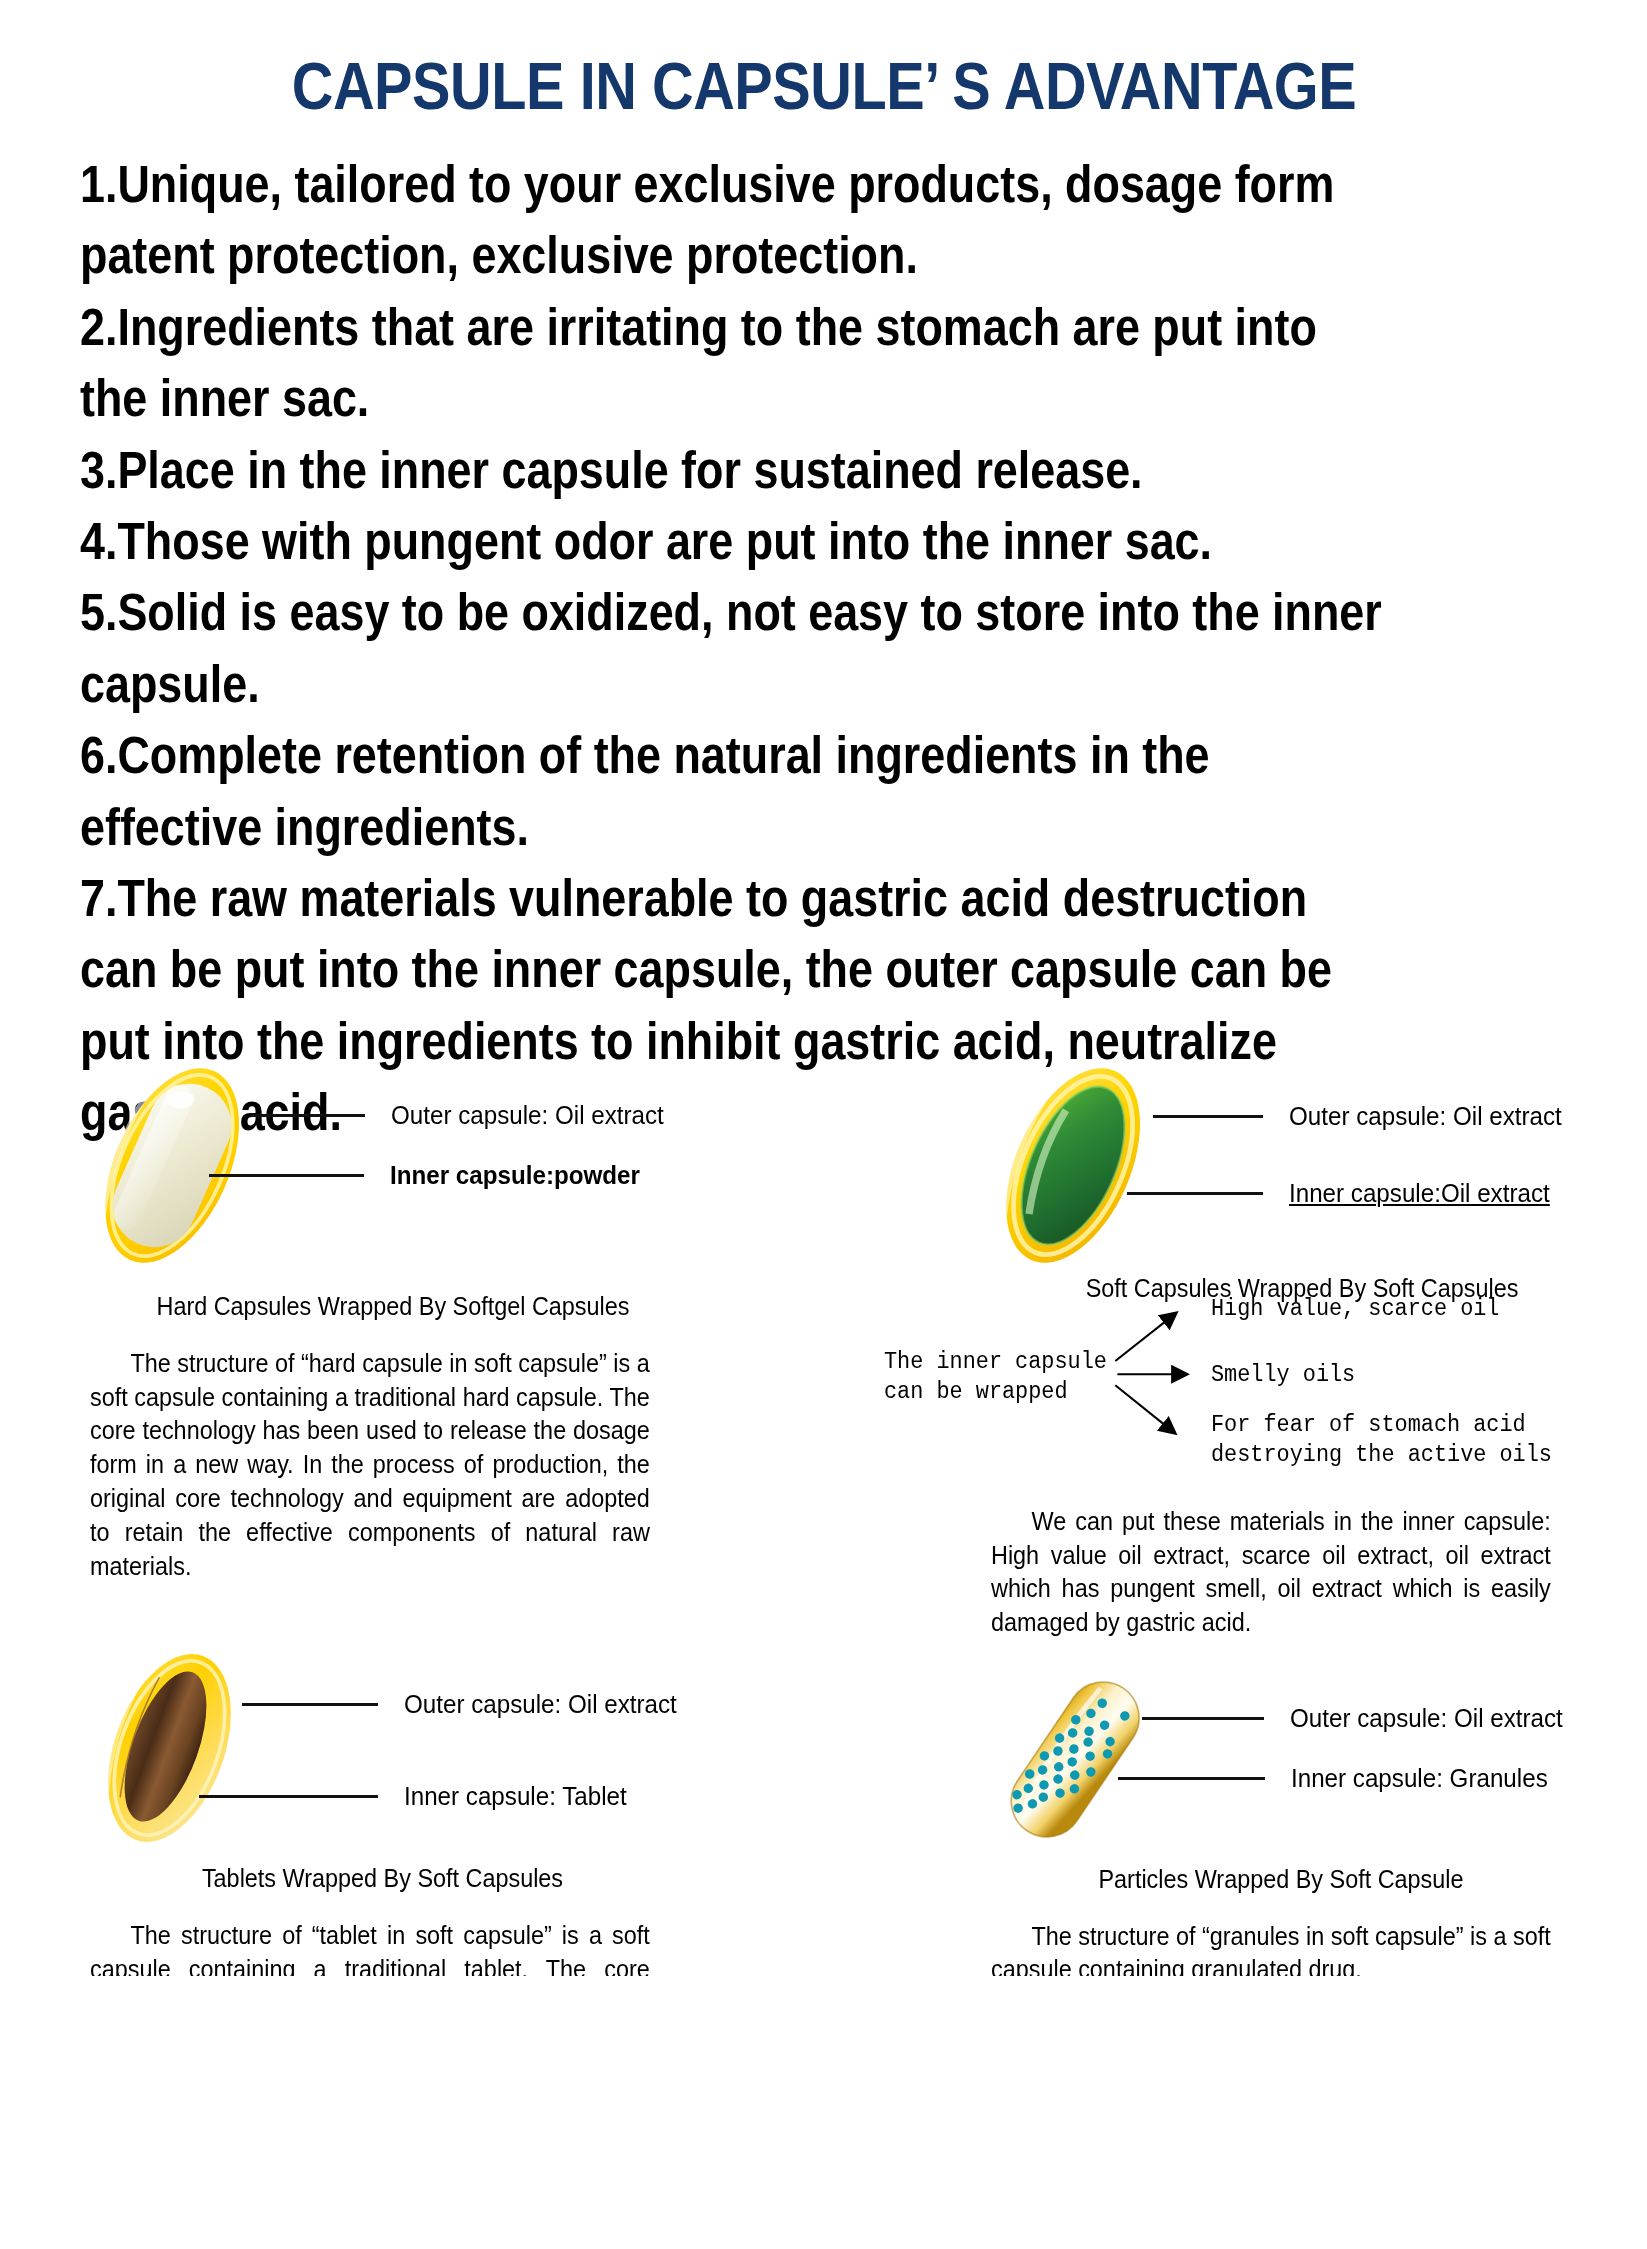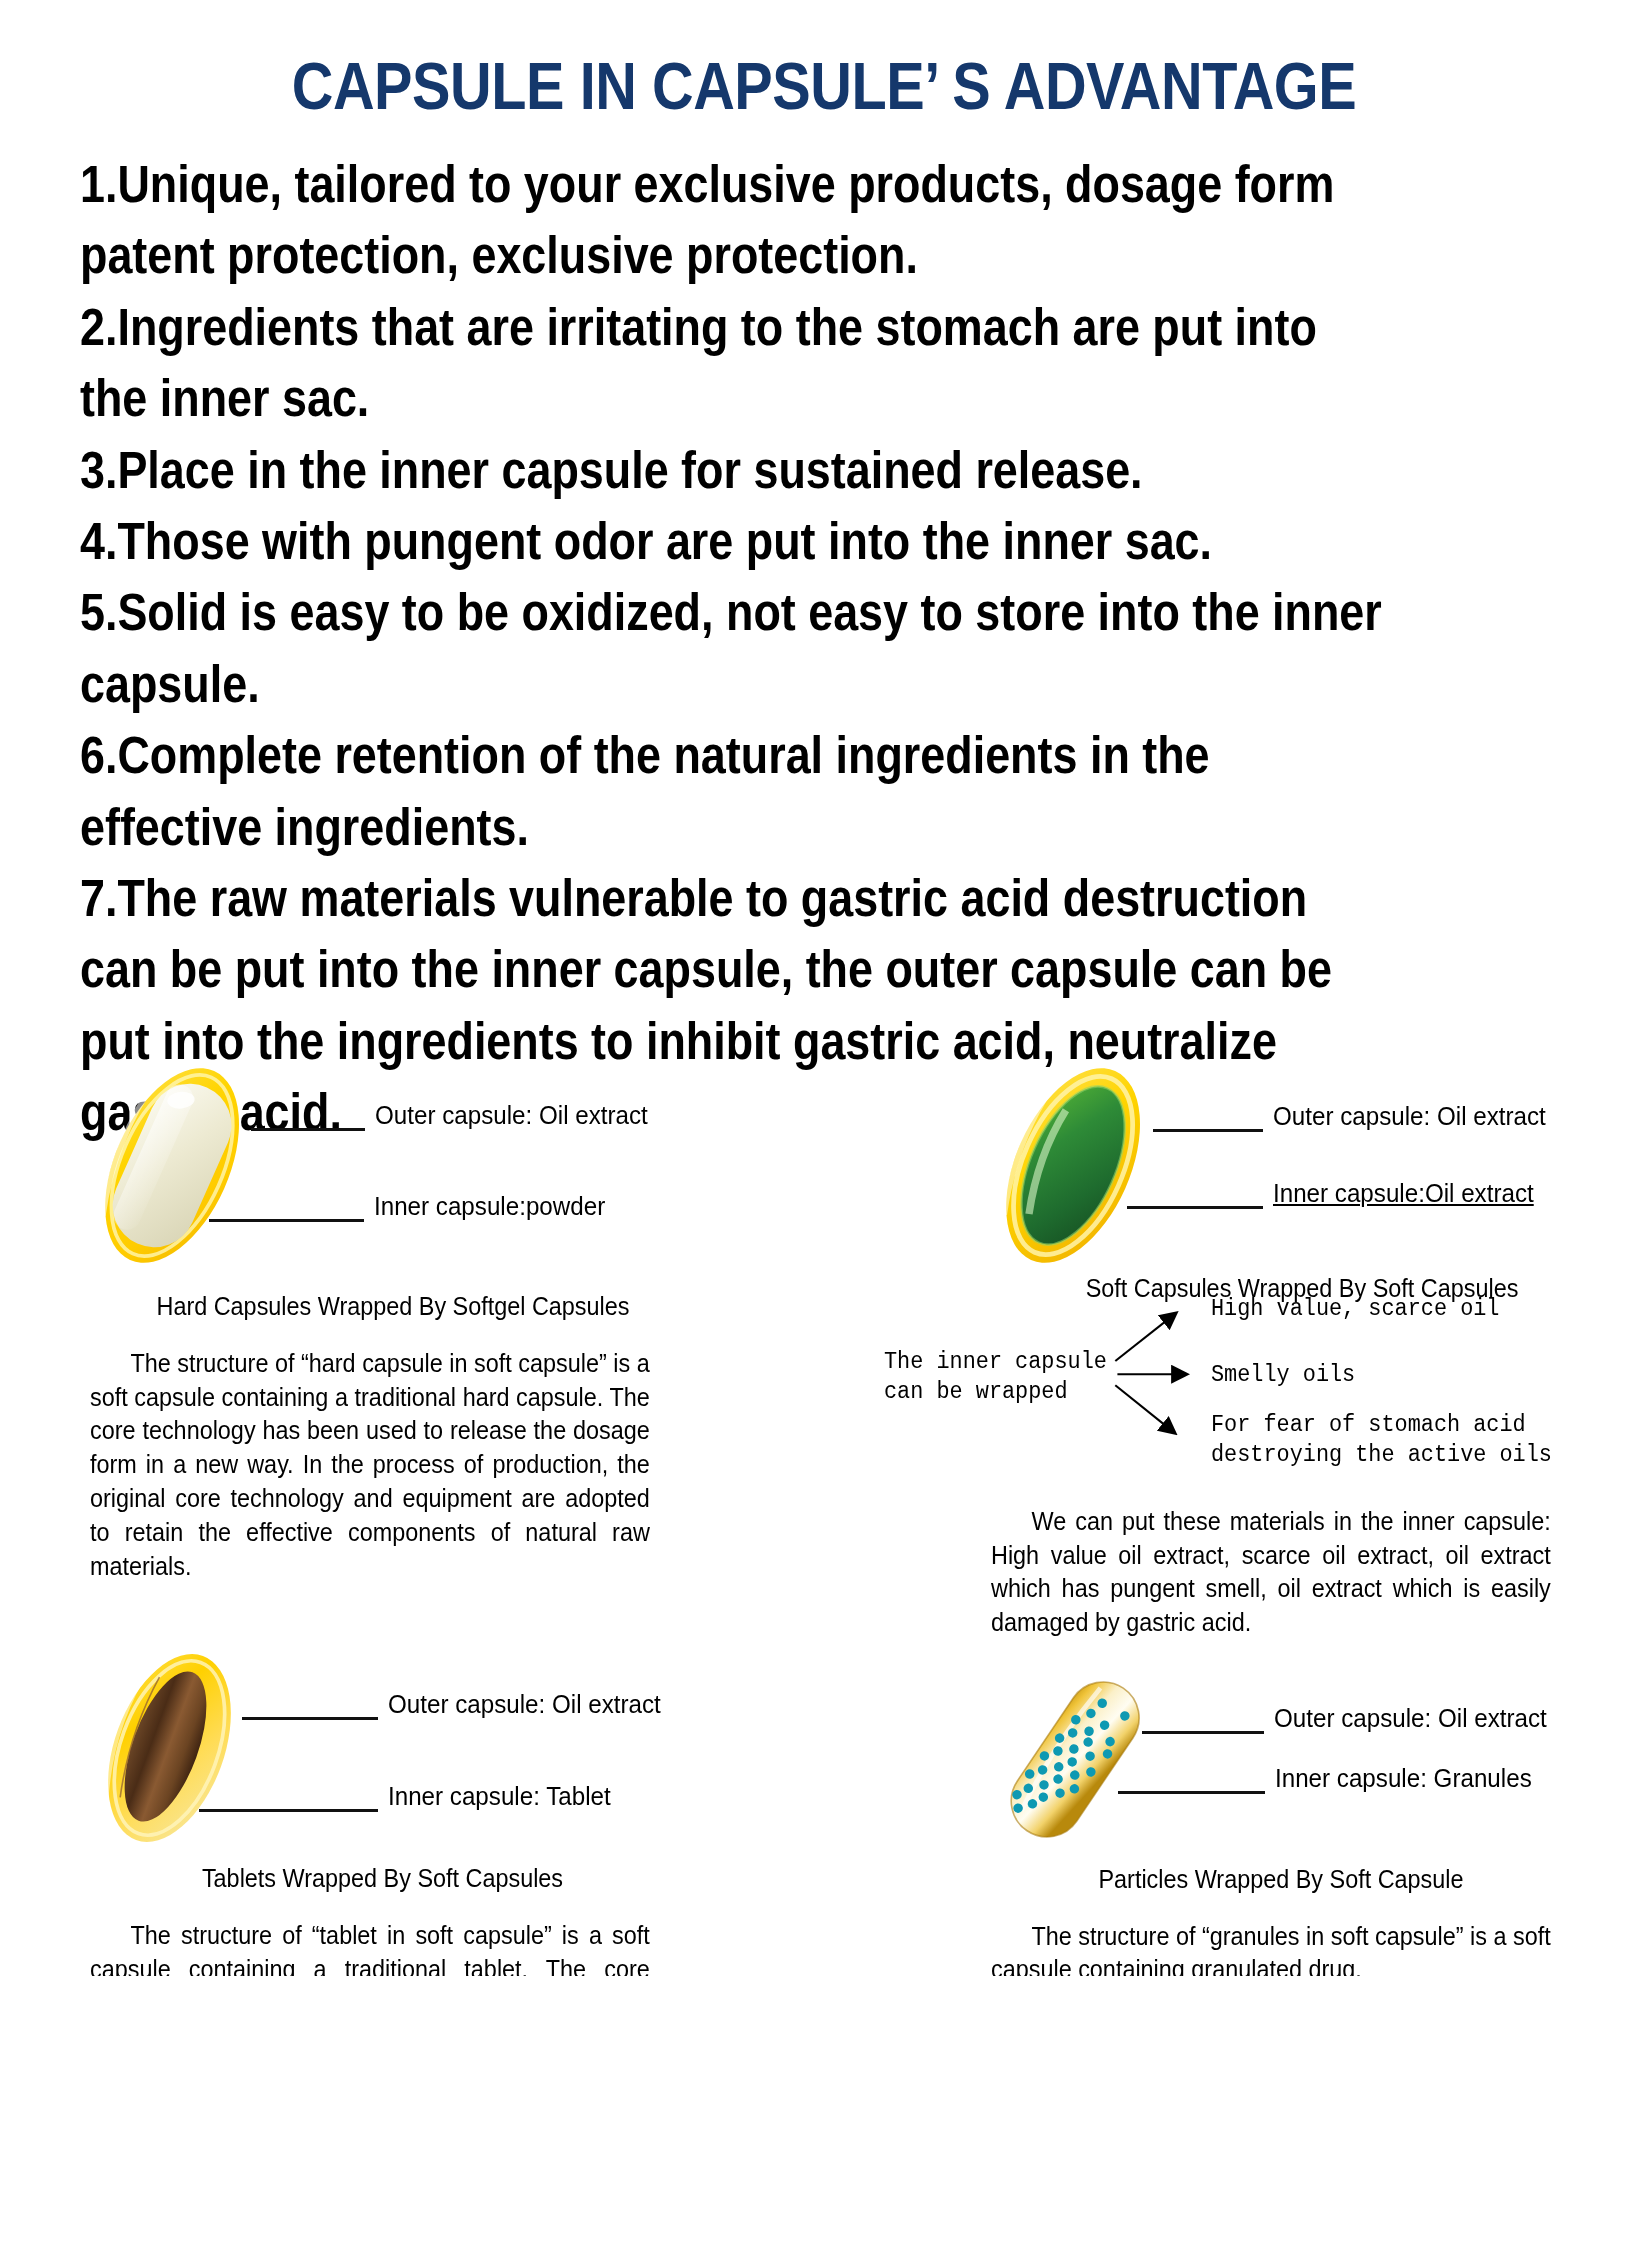--- a/index.html
+++ b/index.html
@@ -58,22 +58,23 @@
   #q-tr { left: 991px; top: 1065px; }
   #q-bl { left: 90px;  top: 1655px; }
   #q-br { left: 991px; top: 1668px; }
 
   .cap-wrap { position: relative; }
 
   
   .leader {
     position: absolute;
     display: flex;
-    align-items: flex-end;
+    align-items: center;
     white-space: nowrap;
+    gap: 16px;
   }
   .leader .rule {
     height: 2.6px;
     background: #111;
     flex: 0 0 auto;
   }
   .leader .ltxt {
     margin-left: 9.5px;
     font-size: 26px;
     color: #000;
@@ -168,21 +169,21 @@
           <ellipse cx="130" cy="80" rx="26" ry="16" fill="#ffffff" opacity="0.8" transform="rotate(-30 130 80)"></ellipse>
           <path d="M72 60 Q44 200 84 340" stroke="#ffffff" stroke-width="10" fill="none" opacity="0.55"></path>
         </g>
       </svg>
 
       <div class="leader" style="left:161px; top:35px;">
         <span class="rule" style="width:114px"></span>
         <span class="ltxt">Outer capsule: Oil extract</span>
       </div>
 
-      <div class="leader" style="left:119px; top:126px;">
+      <div class="leader" style="left:119px; top:95px;font-weight:bold;">
         <span class="rule" style="width:155px"></span>
         <span class="ltxt">Inner capsule:powder</span>
       </div>
     </div>
 
     <div class="caption" style="margin-top:14.8px; width:606px;">Hard Capsules Wrapped By Softgel Capsules</div>
 
     <div class="body-text" style="margin-top:25px;">The structure of “hard capsule in soft capsule” is a soft capsule containing a traditional hard capsule. The core technology has been used to release the dosage form in a new way. In the process of production, the original core technology and equipment are adopted to retain the effective components of natural raw materials.</div>
   </div>
 

